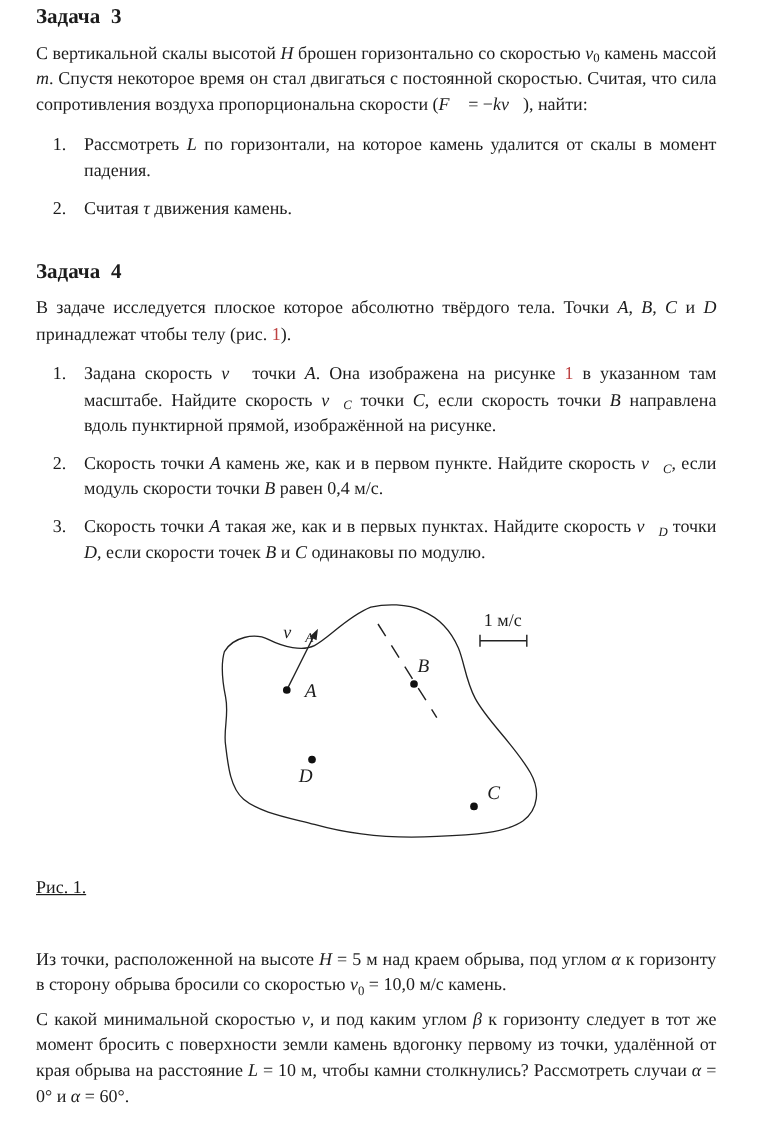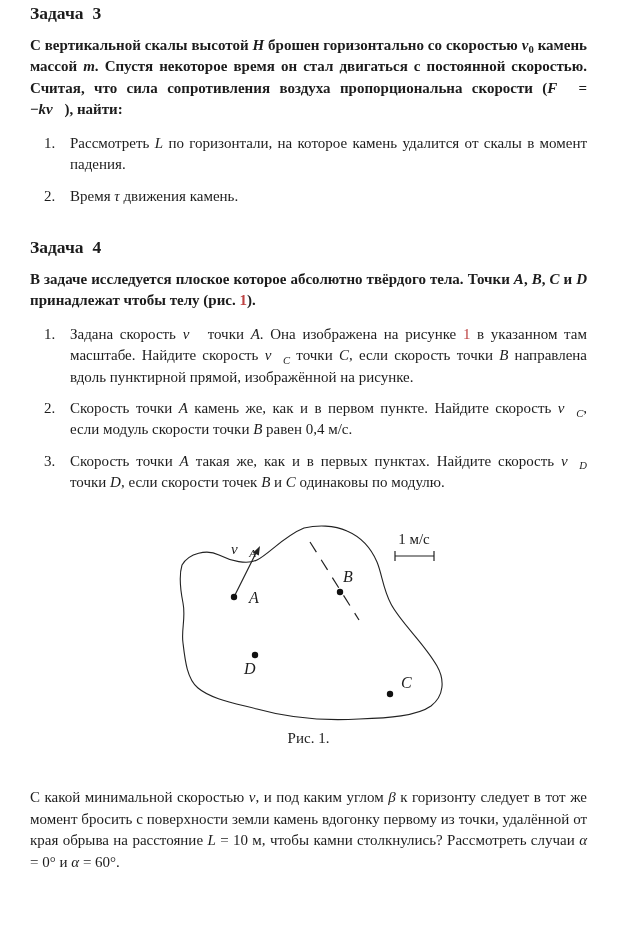--- a/index.html
+++ b/index.html
@@ -1,36 +1,36 @@
 <!DOCTYPE html>
 <html lang="ru"><head>
 <meta charset="utf-8">
 <style>
   html,body{margin:0;padding:0;background:#ffffff;}
   .page{
     width:631px;height:936px;box-sizing:border-box;
-    padding:3px 44px 0 30px;
+    padding:3px 34px 0 30px;
     font-family:"Liberation Serif","DejaVu Serif",serif;
     font-size:15px;line-height:1.43;color:#1c1c1c;
     overflow:hidden;text-align:justify;
   }
   .task-h{font-size:17.5px;font-weight:700;margin:0 0 10px;line-height:1.25;text-align:left;}
   .h-num{margin-left:9px;}
   .para{margin:0;}
-  .mb12{margin-bottom:12px;font-weight:bold;}
+  .mb12{margin-bottom:12px;}
   .plist{margin:12px 0 0;}
   .li{display:flex;padding-left:14px;}
   .li + .li{margin-top:10px;}
   .li-num{flex:none;width:26px;text-align:left;}
   .li-body{flex:1;text-align:justify;}
   .sec4{margin-top:30px;}
   .sec5{margin-top:38px;}
   .fig{margin:22px 0 0;text-align:center;}
   .fig-svg{display:block;margin:0 auto;}
-  .fig-caption{margin-top:0;text-align:center;}
+  .fig-caption{margin-top:24px;text-align:left;text-decoration:underline;}
   .seg-i{font-style:italic;}
   .seg-sub{font-style:italic;font-size:71%;position:relative;top:.33em;line-height:0;}
   .seg-subn{font-size:71%;position:relative;top:.33em;line-height:0;}
   .seg-link{color:#bd4242;cursor:pointer;}
   .fig-label{font-family:"Liberation Serif","DejaVu Serif",serif;}
 </style>
 </head>
 <body>
 
 <main class="page">
@@ -38,21 +38,21 @@
   <section>
     <h2 class="task-h"><span>Задача</span><span class="h-num">3</span></h2>
     <p class="para mb12"><span>С вертикальной скалы высотой </span><span class="seg-i">H</span><span> брошен горизонтально со скоростью </span><span class="seg-i">v</span><span class="seg-subn">0</span><span> камень массой </span><span class="seg-i">m</span><span>. Спустя некоторое время он стал двигаться с постоянной скоростью. Считая, что сила сопротивления воздуха пропорциональна скорости (</span><span class="seg-i">F⃗</span><span> = −</span><span class="seg-i">kv⃗</span><span>), найти:</span></p>
     <div class="plist">
       <div class="li">
         <span class="li-num">1.</span>
         <span class="li-body"><span>Рассмотреть </span><span class="seg-i">L</span><span> по горизонтали, на которое камень удалится от скалы в момент падения.</span></span>
       </div>
       <div class="li">
         <span class="li-num">2.</span>
-        <span class="li-body"><span>Время </span><span class="seg-i">τ</span><span> движения камень.</span></span>
+        <span class="li-body"><span>Считая </span><span class="seg-i">τ</span><span> движения камень.</span></span>
       </div>
     </div>
   </section>
 
   <section class="sec4">
     <h2 class="task-h"><span>Задача</span><span class="h-num">4</span></h2>
     <p class="para mb12"><span>В задаче исследуется плоское которое абсолютно твёрдого тела. Точки </span><span class="seg-i">A</span><span>, </span><span class="seg-i">B</span><span>, </span><span class="seg-i">C</span><span> и </span><span class="seg-i">D</span><span> принадлежат чтобы телу (рис. </span><span class="seg-link">1</span><span>).</span></p>
     <div class="plist">
       <div class="li">
         <span class="li-num">1.</span>
@@ -92,16 +92,17 @@
 
       <text class="fig-label" x="265" y="28" font-size="15" text-anchor="middle" fill="#1c1c1c">1 м/с</text>
       <line x1="246" y1="40" x2="285" y2="40" stroke="#222" stroke-width="1.2"></line>
       <line x1="246" y1="35" x2="246" y2="45" stroke="#222" stroke-width="1.2"></line>
       <line x1="285" y1="35" x2="285" y2="45" stroke="#222" stroke-width="1.2"></line>
     </svg>
     <figcaption class="fig-caption">Рис. 1.</figcaption>
   </figure>
 
   <section class="sec5">
+    <p class="para" style="margin-bottom:7px"><span>Из точки, расположенной на высоте </span><span class="seg-i">H</span><span> = 5 м над краем обрыва, под углом </span><span class="seg-i">α</span><span> к горизонту в сторону обрыва бросили со скоростью </span><span class="seg-i">v</span><span class="seg-subn">0</span><span> = 10,0 м/с камень.</span></p>
     <p class="para"><span>С какой минимальной скоростью </span><span class="seg-i">v</span><span>, и под каким углом </span><span class="seg-i">β</span><span> к горизонту следует в тот же момент бросить с поверхности земли камень вдогонку первому из точки, удалённой от края обрыва на расстояние </span><span class="seg-i">L</span><span> = 10 м, чтобы камни столкнулись? Рассмотреть случаи </span><span class="seg-i">α</span><span> = 0° и </span><span class="seg-i">α</span><span> = 60°.</span></p>
   </section>
 
 </main>
 
 </body></html>

